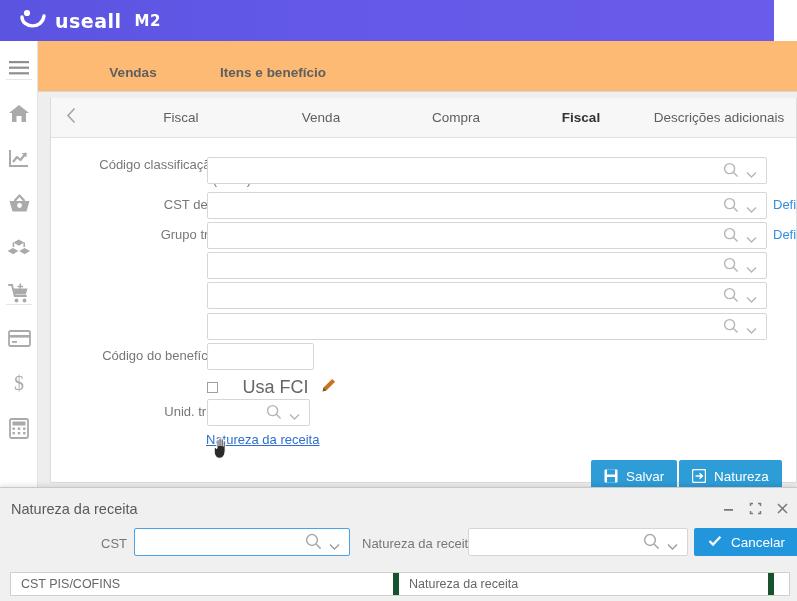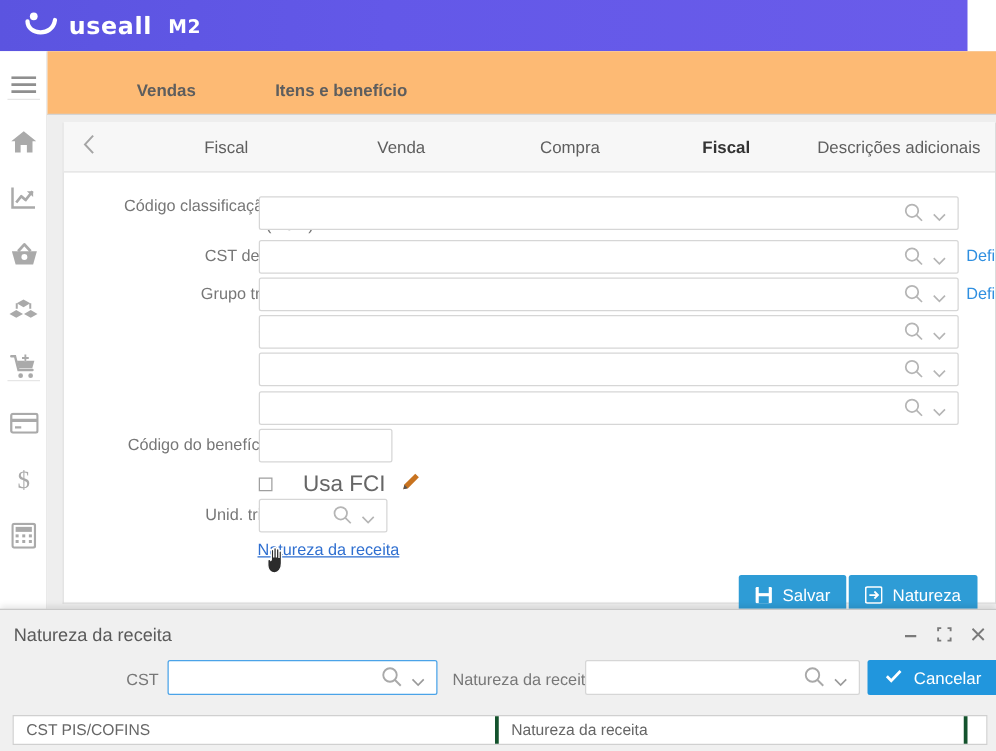--- a/index.html
+++ b/index.html
@@ -155,21 +155,21 @@
     position:absolute; height:28px; background:#2196dd; border-radius:2px;
     color:#ffffff; font-size:13.5px; display:flex; align-items:center;
     gap:9px; padding:0 14px;
   }
   .tbl {
     position:absolute; left:10px; top:572px; width:780px; height:24px;
     border:1px solid #d0d0d0; background:#ffffff; display:flex;
   }
   .th {
     font-size:12.5px; color:#666666; display:flex; align-items:center;
-    padding-left:10px; border-right:3px solid #14532d; height:100%;
+    padding-left:10px; border-right:6px solid #14532d; height:100%;
   }
   .th:last-child { border-right:none; }
 
   .cursor-hand { position:absolute; pointer-events:none; }
 </style>
 </head>
 <body>
 
 <div class="app">
 

